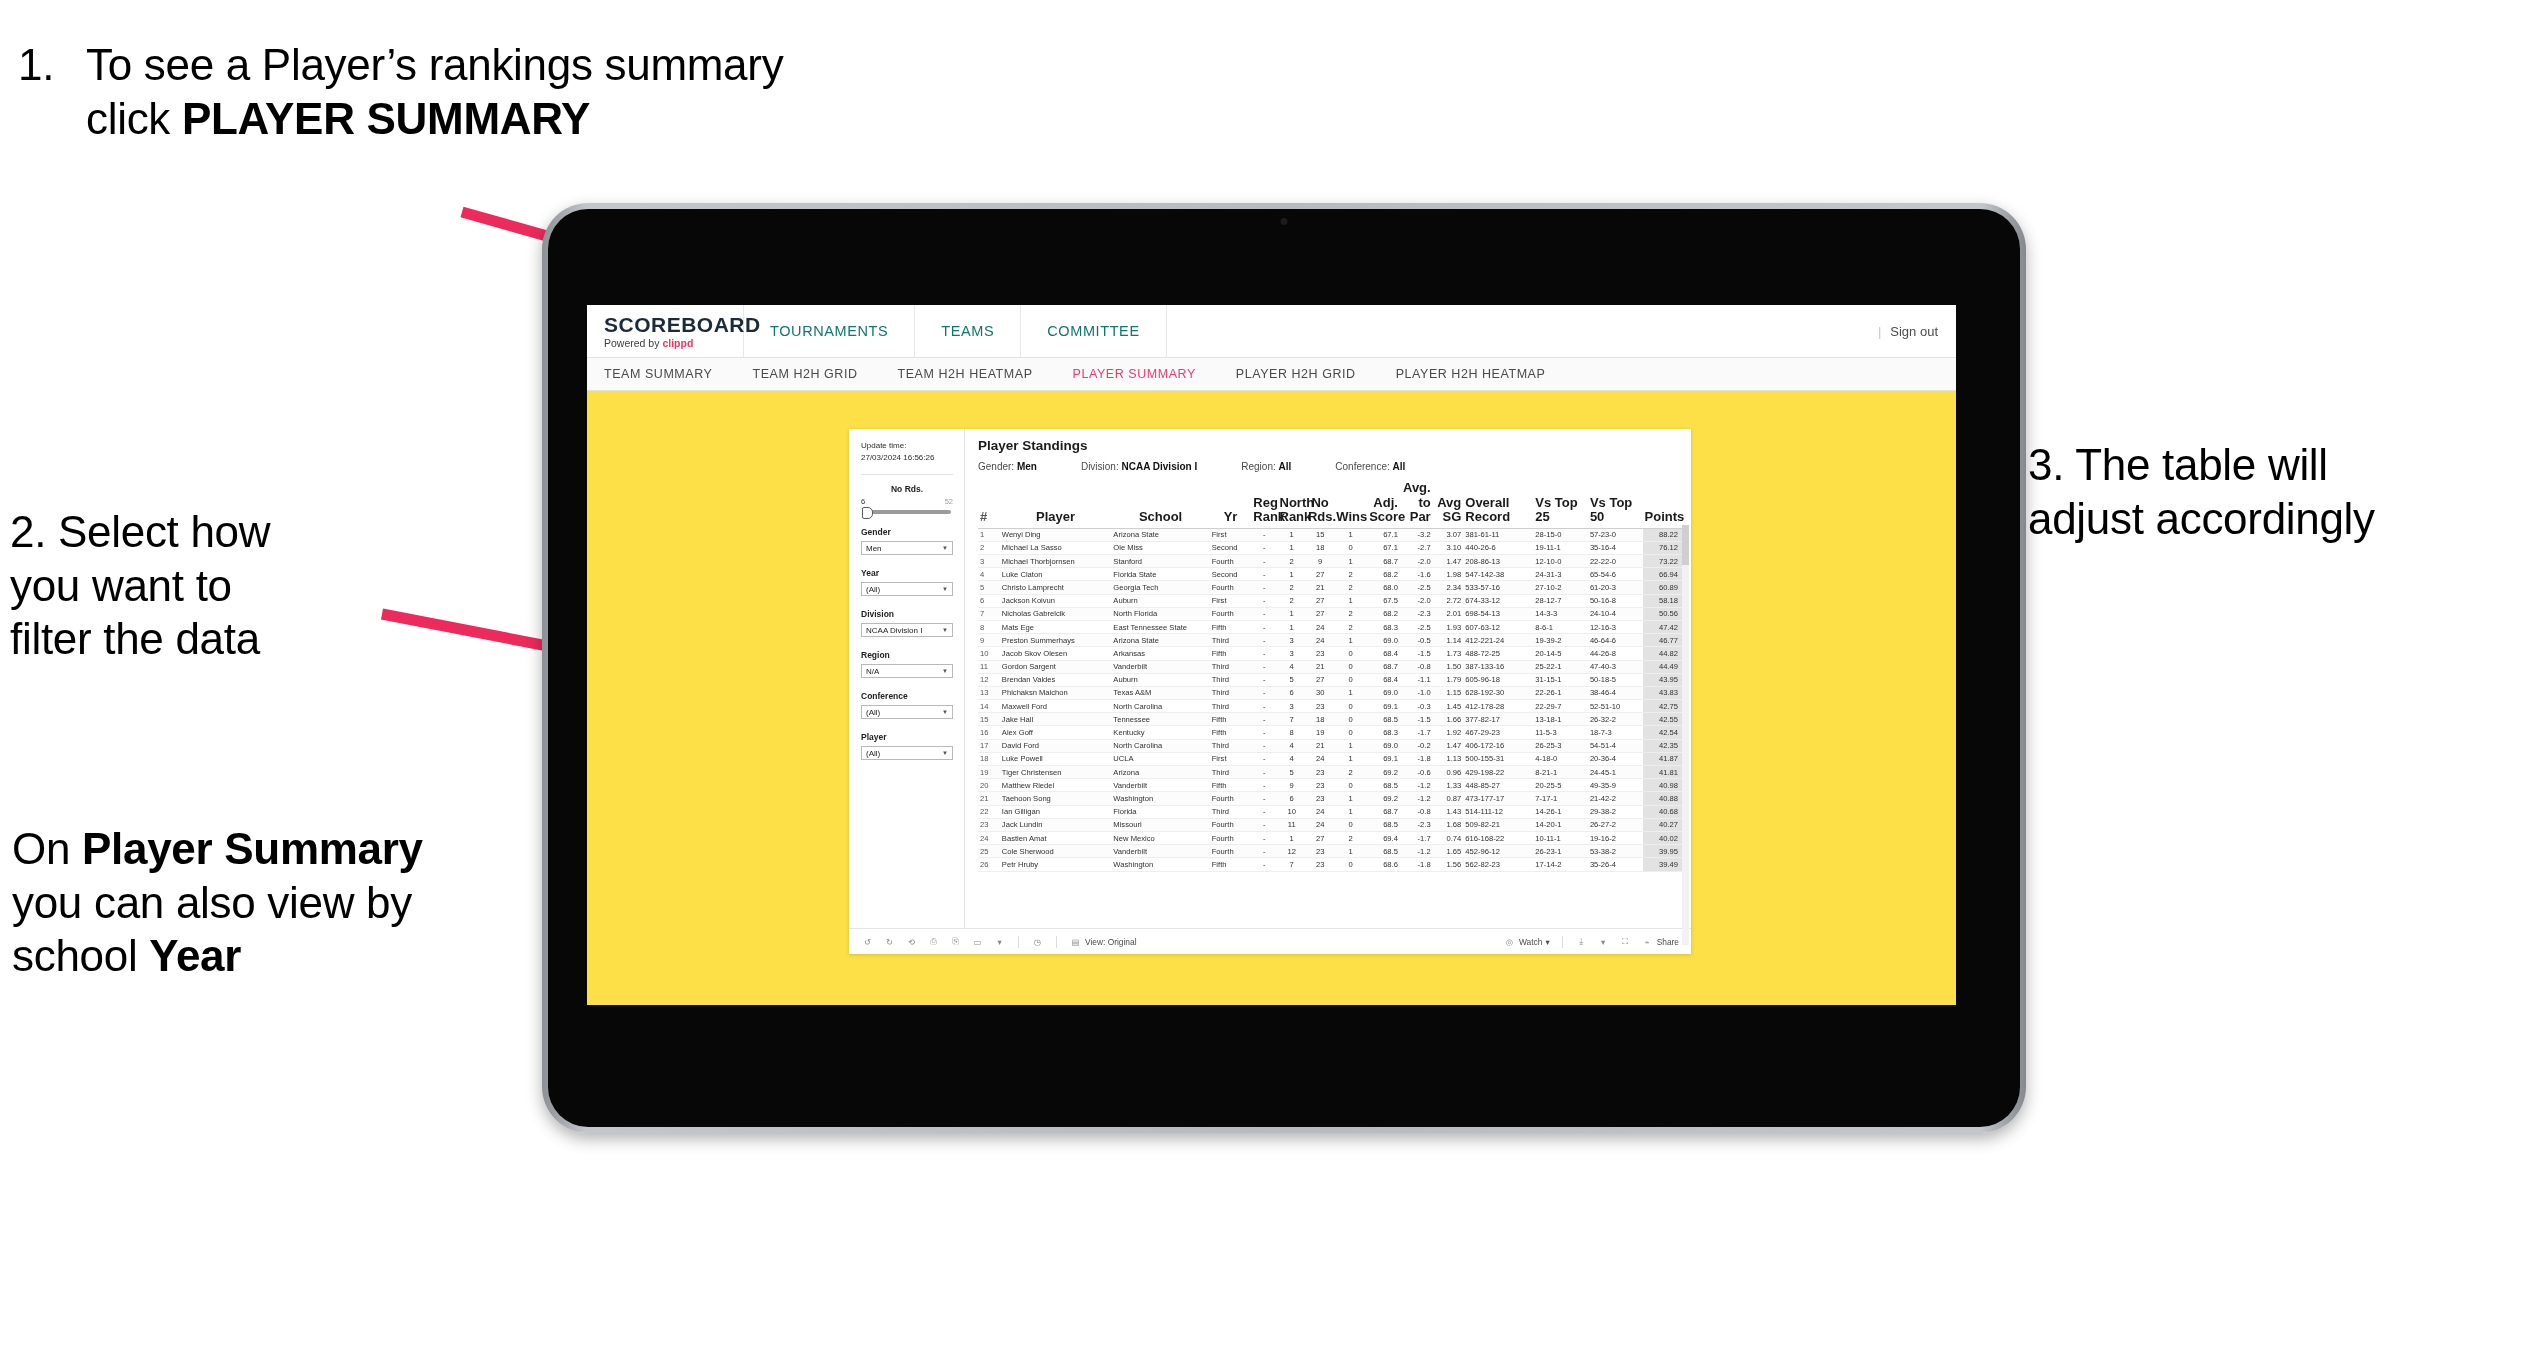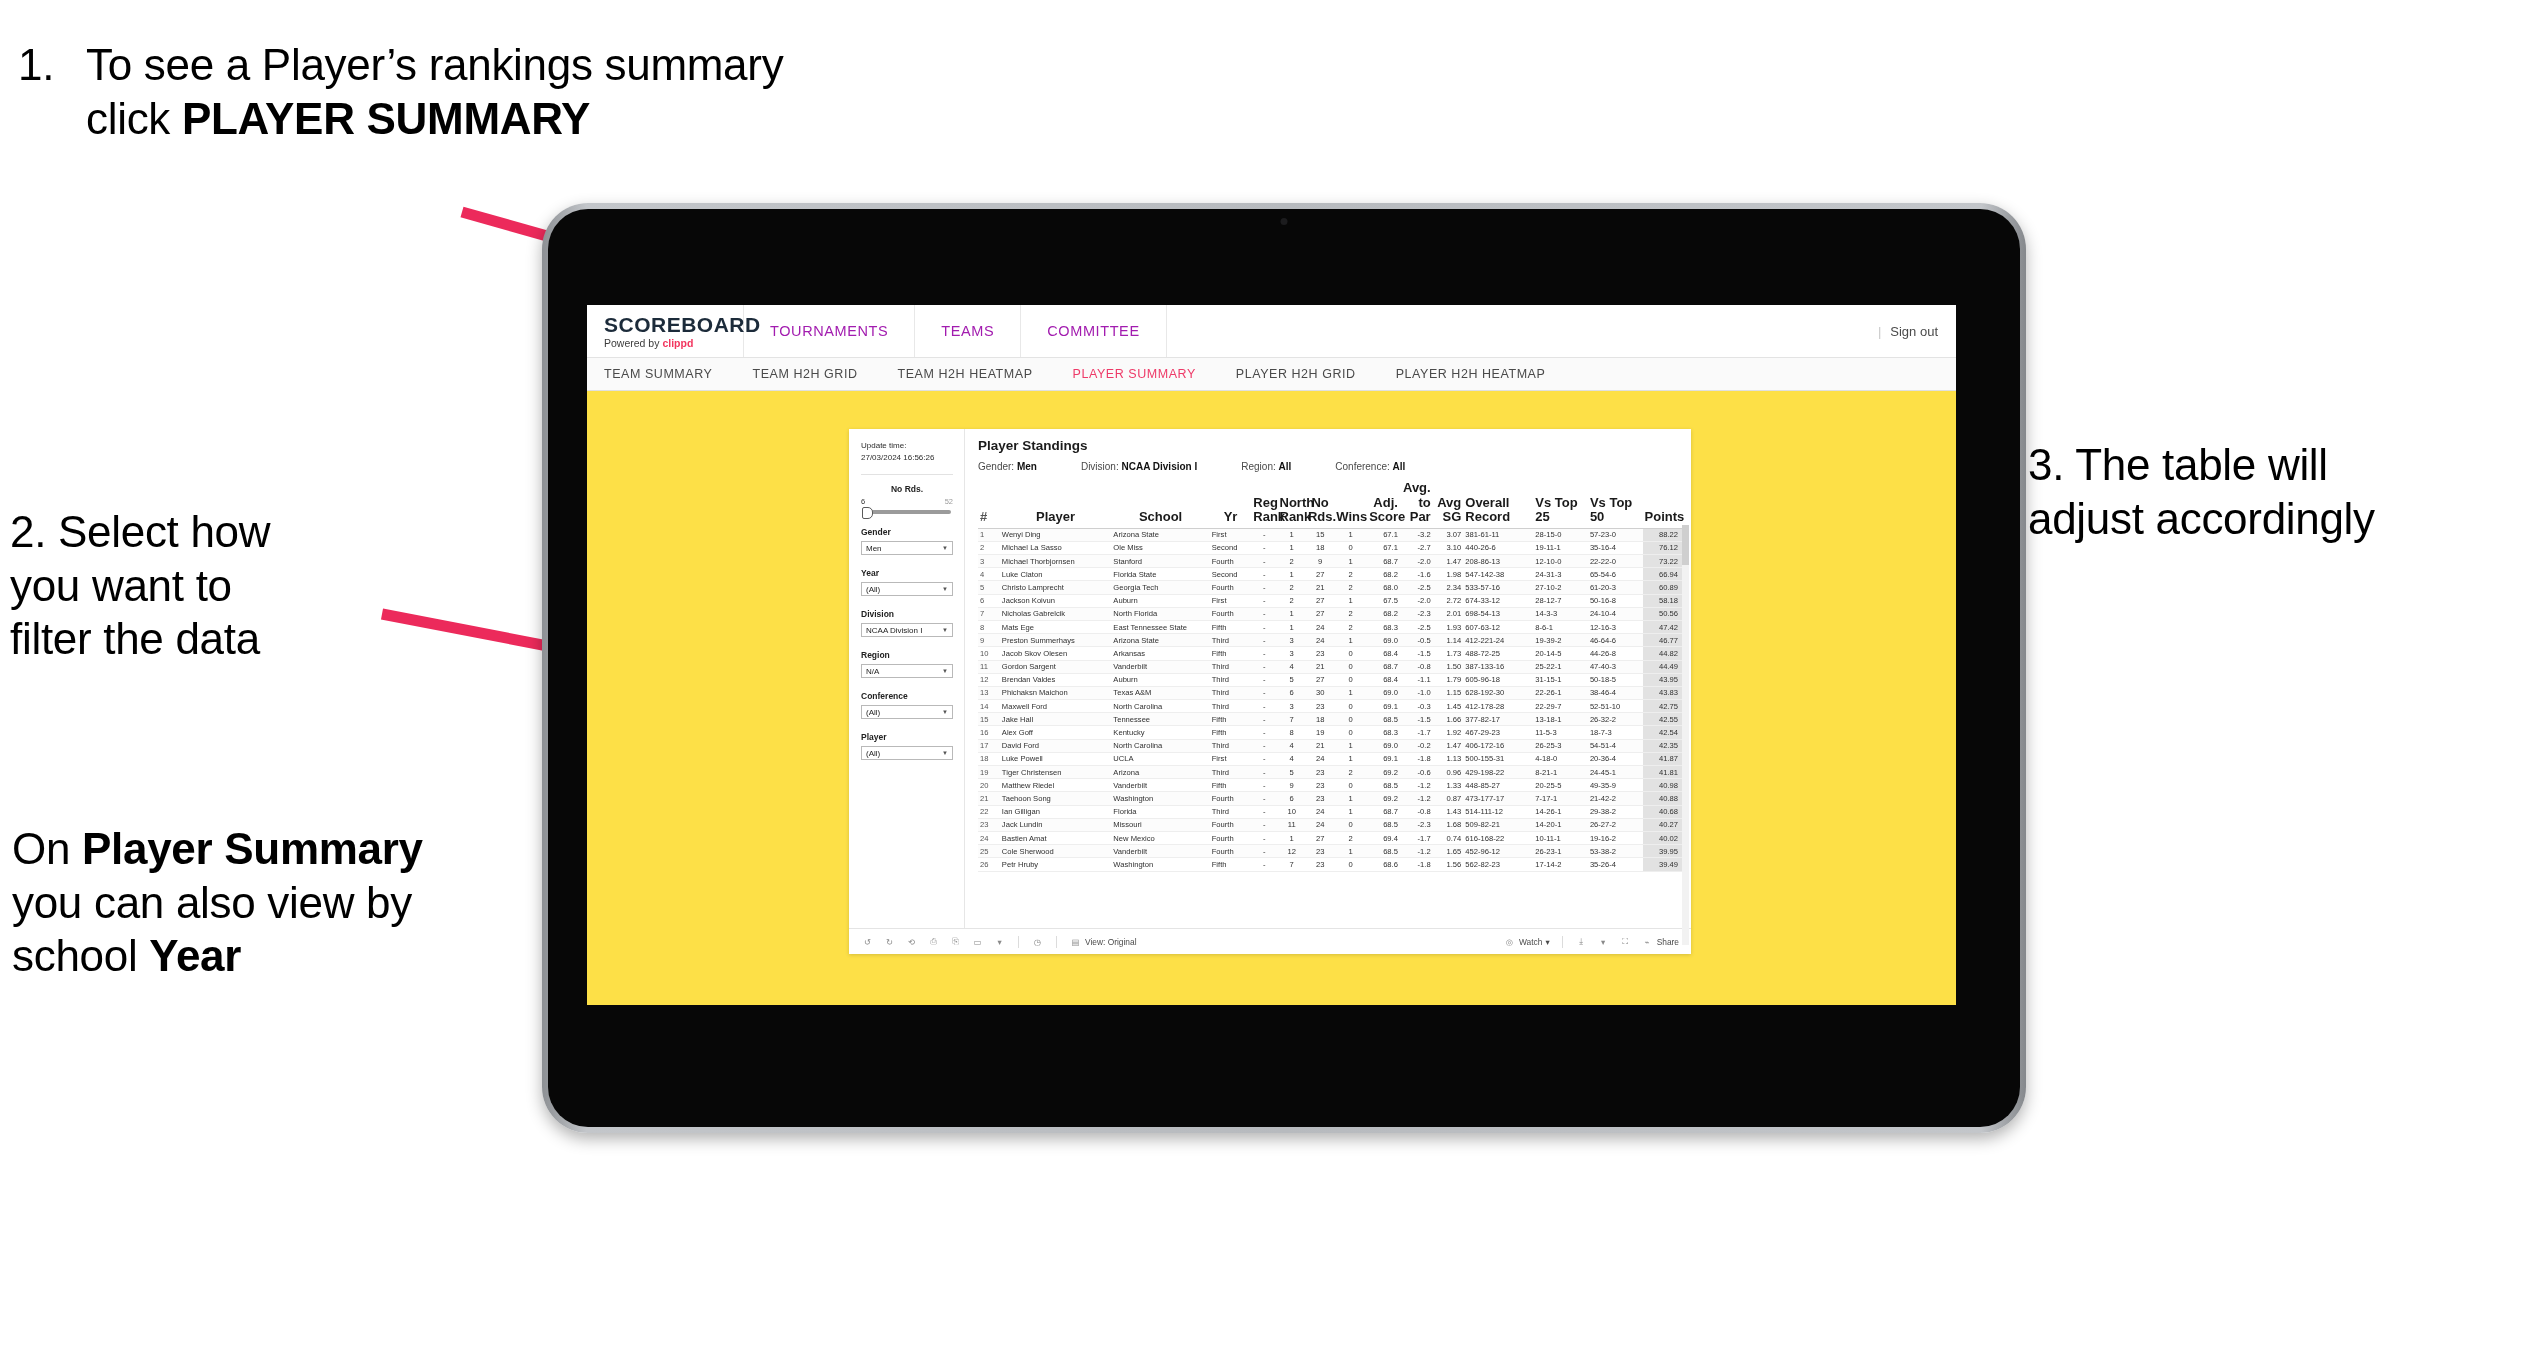--- a/index.html
+++ b/index.html
@@ -51,21 +51,21 @@
   #app-header{height:52px;background:#fff;display:flex;align-items:stretch;
               border-bottom:1px solid #e3e3e3;}
   .logo-box{width:157px;display:flex;flex-direction:column;justify-content:center;
             padding-left:17px;box-sizing:border-box;border-right:1px solid #e8e8e8;}
   .logo-main{font-size:21px;font-weight:700;letter-spacing:.5px;color:#1c2b3a;
              font-family:"Liberation Sans",sans-serif;line-height:1;}
   .logo-sub{font-size:10.5px;color:#3c3c3c;margin-top:3px;line-height:1;}
   .logo-sub .brand{color:#f2365f;font-weight:700;}
   .hdr-nav{display:flex;align-items:stretch;}
   .hdr-item{display:flex;align-items:center;padding:0 26px;font-size:14.5px;
-            color:#a21caf;letter-spacing:.6px;border-right:1px solid #e8e8e8;}
+            color:#0f766e;letter-spacing:.6px;border-right:1px solid #e8e8e8;}
   .hdr-right{margin-left:auto;display:flex;align-items:center;padding-right:18px;
              font-size:13px;color:#4a4a4a;gap:9px;}
   .hdr-right .sep{color:#c8c8c8;}
 
   
   #sub-nav{height:33px;background:#fafafa;border-bottom:1px solid #e0e0e0;
            display:flex;align-items:center;padding-left:17px;box-sizing:border-box;}
   .sub-item{font-size:12.5px;color:#4a4a4a;letter-spacing:.55px;margin-right:40px;}
   .sub-item.active{color:#ee3a68;}
 

